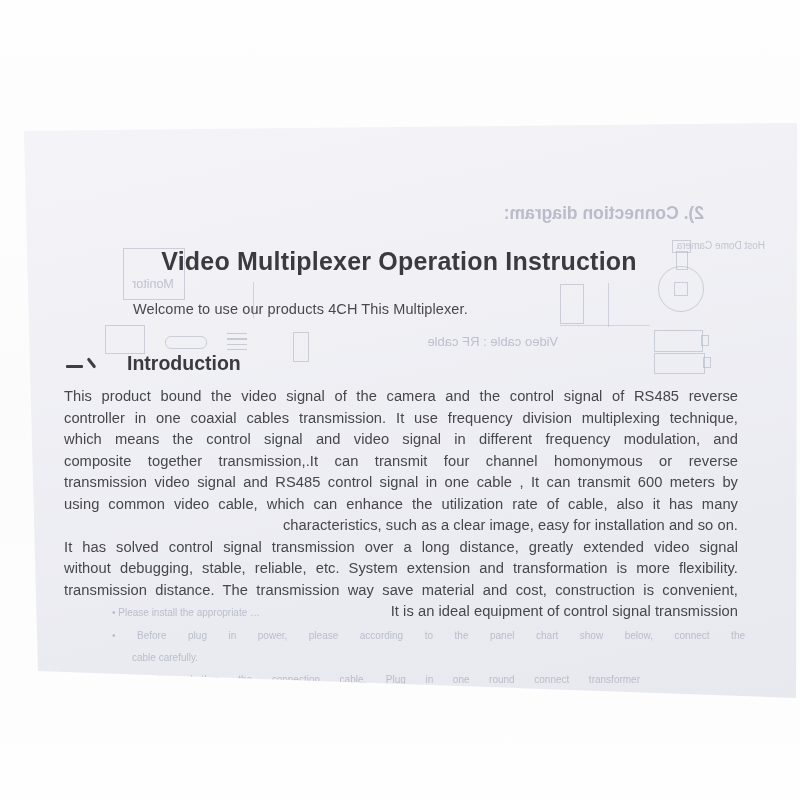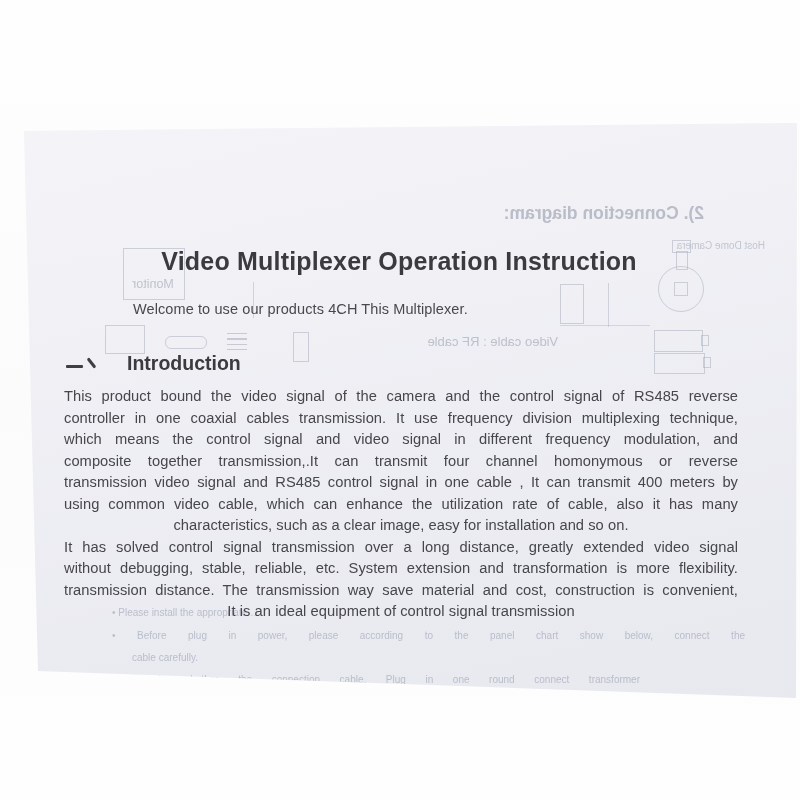--- a/index.html
+++ b/index.html
@@ -83,21 +83,21 @@
     position:absolute;left:24px;top:5px;width:3px;height:12px;background:#3e3e43;border-radius:2px;
     transform:rotate(-38deg);
   }
   .section .section-text{
     position:absolute;left:40px;top:0px;font-size:19.5px;font-weight:bold;color:#3b3b3f;white-space:nowrap;margin-left:21px;
   }
   .bodytxt{
     position:absolute;left:64px;top:386px;width:674px;
     font-size:14.7px;line-height:21.55px;color:#46464b;letter-spacing:0.05px;
   }
-  .ln{min-height:21.55px;text-align:center;}
+  .ln{min-height:21.55px;text-align:right;}
   .jl{text-align:justify;text-align-last:justify;}
 </style>
 </head>
 <body>
 
 <div class="scene">
   <div class="paper">
 
     <div class="bleed">
       <div class="bleed-heading mir">2). Connection diagram:</div>
@@ -138,21 +138,21 @@
         <span class="dash"></span>
         <span class="tick"></span>
         <span class="section-text">Introduction</span>
       </div>
 
       <div class="bodytxt">
         <div class="ln jl">This product bound the video signal of the camera and the control signal of RS485 reverse</div>
         <div class="ln jl">controller in one coaxial cables transmission. It use frequency division multiplexing technique,</div>
         <div class="ln jl">which means the control signal and video signal in different frequency modulation, and</div>
         <div class="ln jl">composite together transmission,.It can transmit four channel homonymous or reverse</div>
-        <div class="ln jl">transmission video signal and RS485 control signal in one cable , It can transmit 400 meters by</div>
+        <div class="ln jl">transmission video signal and RS485 control signal in one cable , It can transmit 600 meters by</div>
         <div class="ln jl">using common video cable, which can enhance the utilization rate of cable, also it has many</div>
         <div class="ln">characteristics, such as a clear image, easy for installation and so on.</div>
         <div class="ln jl">It has solved control signal transmission over a long distance, greatly extended video signal</div>
         <div class="ln jl">without debugging, stable, reliable, etc. System extension and transformation is more flexibility.</div>
         <div class="ln jl">transmission distance. The transmission way save material and cost, construction is convenient,</div>
         <div class="ln">It is an ideal equipment of control signal transmission</div>
       </div>
     </div>
 
   </div>

